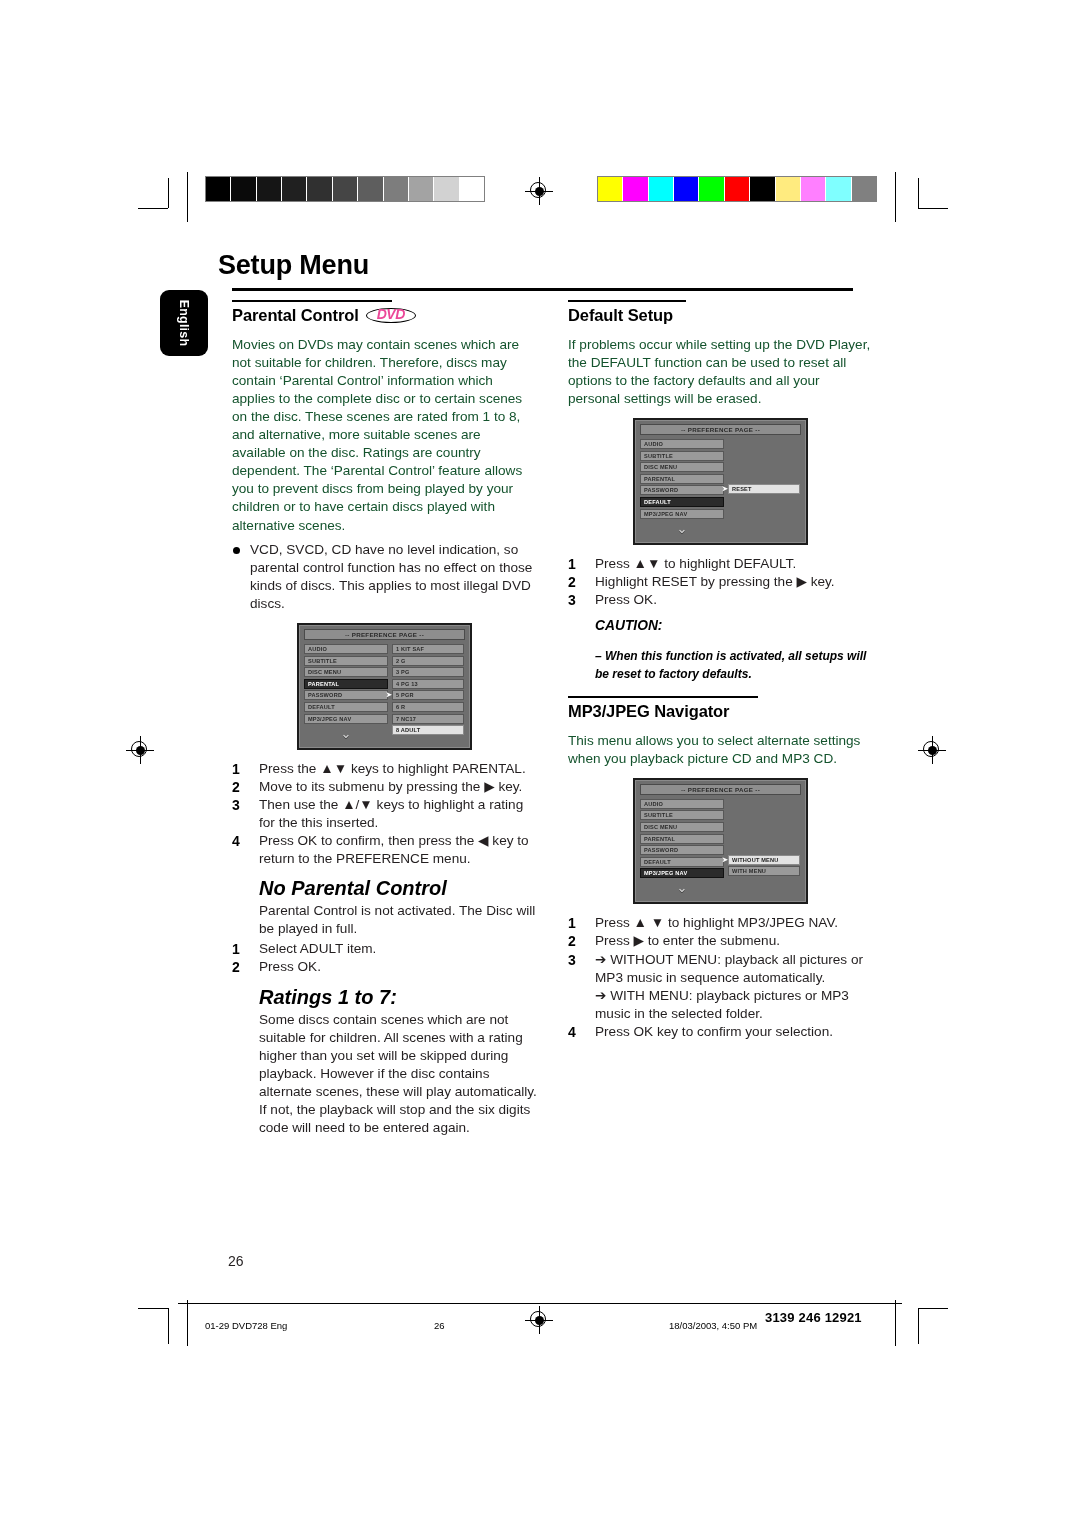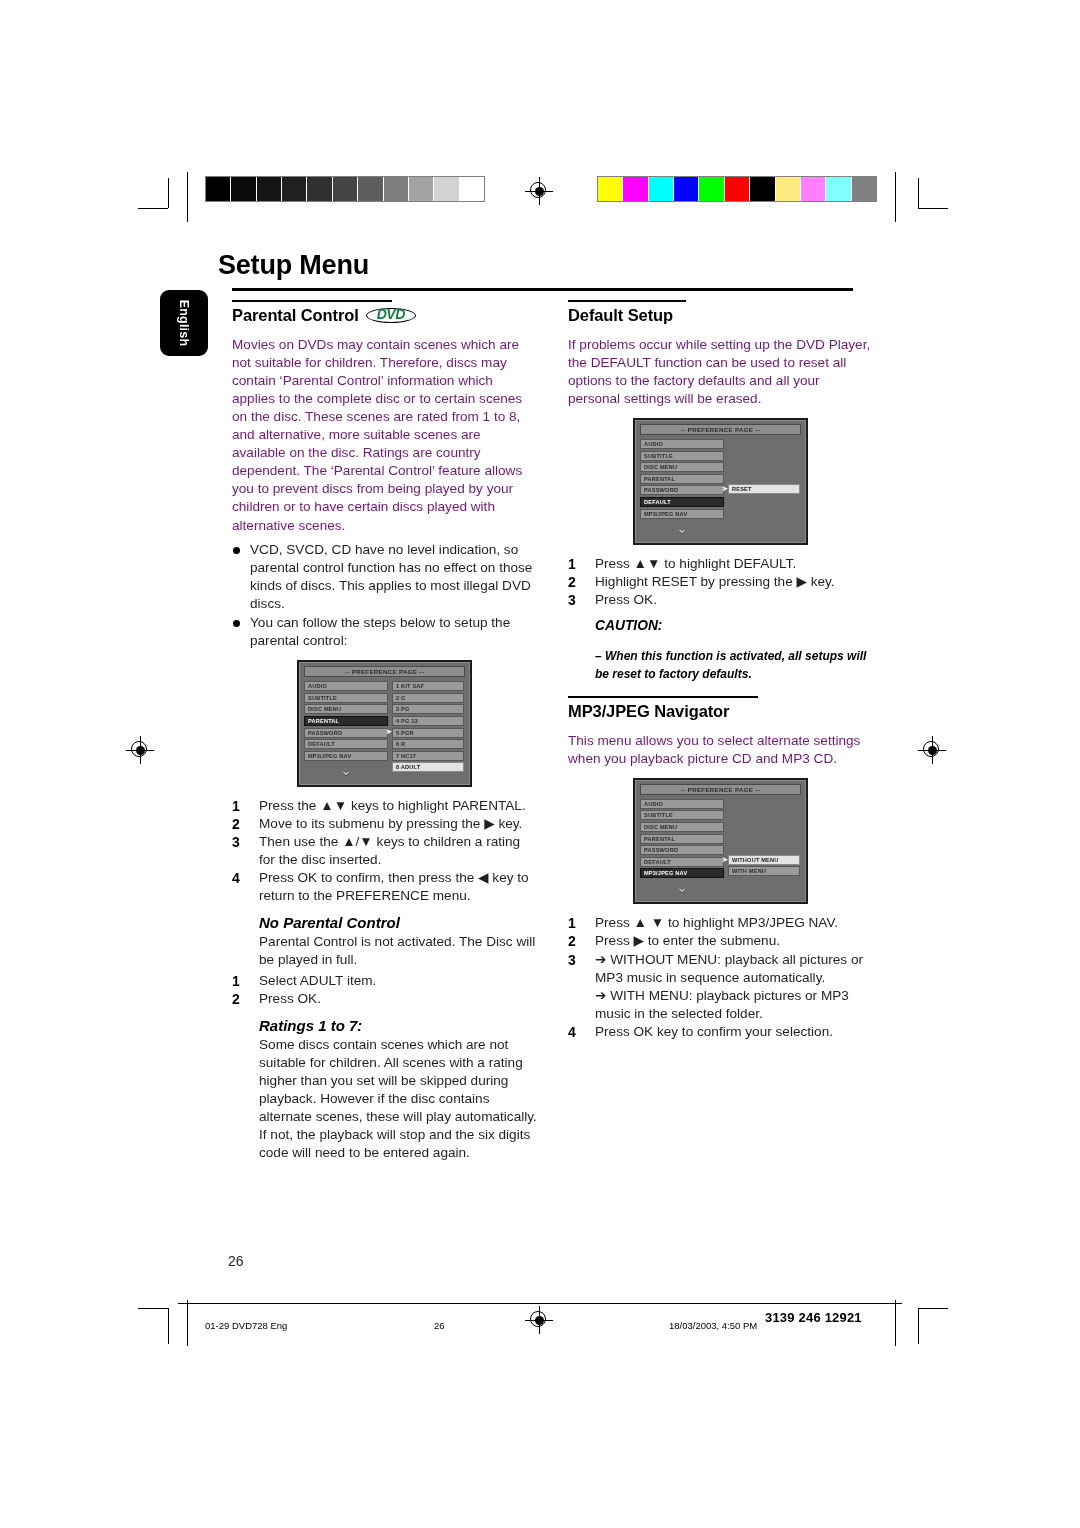--- a/index.html
+++ b/index.html
@@ -115,37 +115,37 @@
   .dvd-logo {
     display:inline-block;
     position:relative;
     width:50px; height:17px;
     font-size:14px;
     font-weight:bold;
     font-style:italic;
     letter-spacing:-0.5px;
     line-height:15px;
     text-align:center;
-    color:#15803d;
+    color:#ec4899;
   }
   .dvd-logo .ell {
     position:absolute;
     left:0; top:1px;
     width:50px; height:15px;
     border:1.4px solid #000;
     border-radius:50%/50%;
     box-sizing:border-box;
   }
   .dvd-logo .txt { position:relative; }
 
   p.body {
     margin:11px 0 6px 0;
     font-size:13.6px;
     line-height:18.1px;
-    color:#701a75;
+    color:#14532d;
   }
 
   ul.bullets { margin:0; padding:0; list-style:none; }
   ul.bullets li {
     position:relative;
     padding-left:18px;
     font-size:13.6px;
     line-height:18.1px;
     margin-bottom:1px;
     color:#231f20;
@@ -170,21 +170,21 @@
   }
   ol.steps li .num {
     position:absolute;
     left:0; top:0;
     font-weight:bold;
     font-size:14px;
     color:#000;
   }
 
   .subhead {
-    font-size:15px;
+    font-size:20px;
     font-weight:bold;
     font-style:italic;
     color:#000;
     margin:9px 0 2px 27px;
   }
   .subbody {
     font-size:13.6px;
     line-height:18.1px;
     color:#231f20;
     margin:0 0 2px 27px;
@@ -411,21 +411,20 @@
       <span class="dvd-logo">
         <span class="ell"></span>
         <span class="txt">DVD</span>
       </span>
     </h2>
 
     <p class="body">Movies on DVDs may contain scenes which are not suitable for children. Therefore, discs may contain ‘Parental Control’ information which applies to the complete disc or to certain scenes on the disc. These scenes are rated from 1 to 8, and alternative, more suitable scenes are available on the disc. Ratings are country dependent. The ‘Parental Control’ feature allows you to prevent discs from being played by your children or to have certain discs played with alternative scenes.</p>
 
     <ul class="bullets">
       <li>VCD, SVCD, CD have no level indication, so parental control function has no effect on those kinds of discs. This applies to most illegal DVD discs.</li>
-      <li>You can follow the steps below to setup the parental control:</li>
     </ul>
 
     <div class="osd-wrap">
       <div class="osd">
         <div class="osd-title">-- PREFERENCE PAGE --</div>
         <div class="osd-panels">
           <div class="osd-left">
             <div class="osd-item">AUDIO</div>
             <div class="osd-item">SUBTITLE</div>
             <div class="osd-item">DISC MENU</div>
@@ -446,21 +445,21 @@
             <div class="osd-item">7 NC17</div>
             <div class="osd-item hi">8 ADULT</div>
           </div>
         </div>
       </div>
     </div>
 
     <ol class="steps">
       <li><span class="num">1</span><span>Press the ▲▼ keys to highlight PARENTAL.</span></li>
       <li><span class="num">2</span><span>Move to its submenu by pressing the ▶ key.</span></li>
-      <li><span class="num">3</span><span>Then use the ▲/▼ keys to children a rating for the disc inserted.</span></li>
+      <li><span class="num">3</span><span>Then use the ▲/▼ keys to highlight a rating for the this inserted.</span></li>
       <li><span class="num">4</span><span>Press OK to confirm, then press the ◀ key to return to the PREFERENCE menu.</span></li>
     </ol>
 
     <div class="subhead">No Parental Control</div>
     <div class="subbody">Parental Control is not activated. The Disc will be played in full.</div>
     <ol class="steps">
       <li><span class="num">1</span><span>Select ADULT item.</span></li>
       <li><span class="num">2</span><span>Press OK.</span></li>
     </ol>
 

